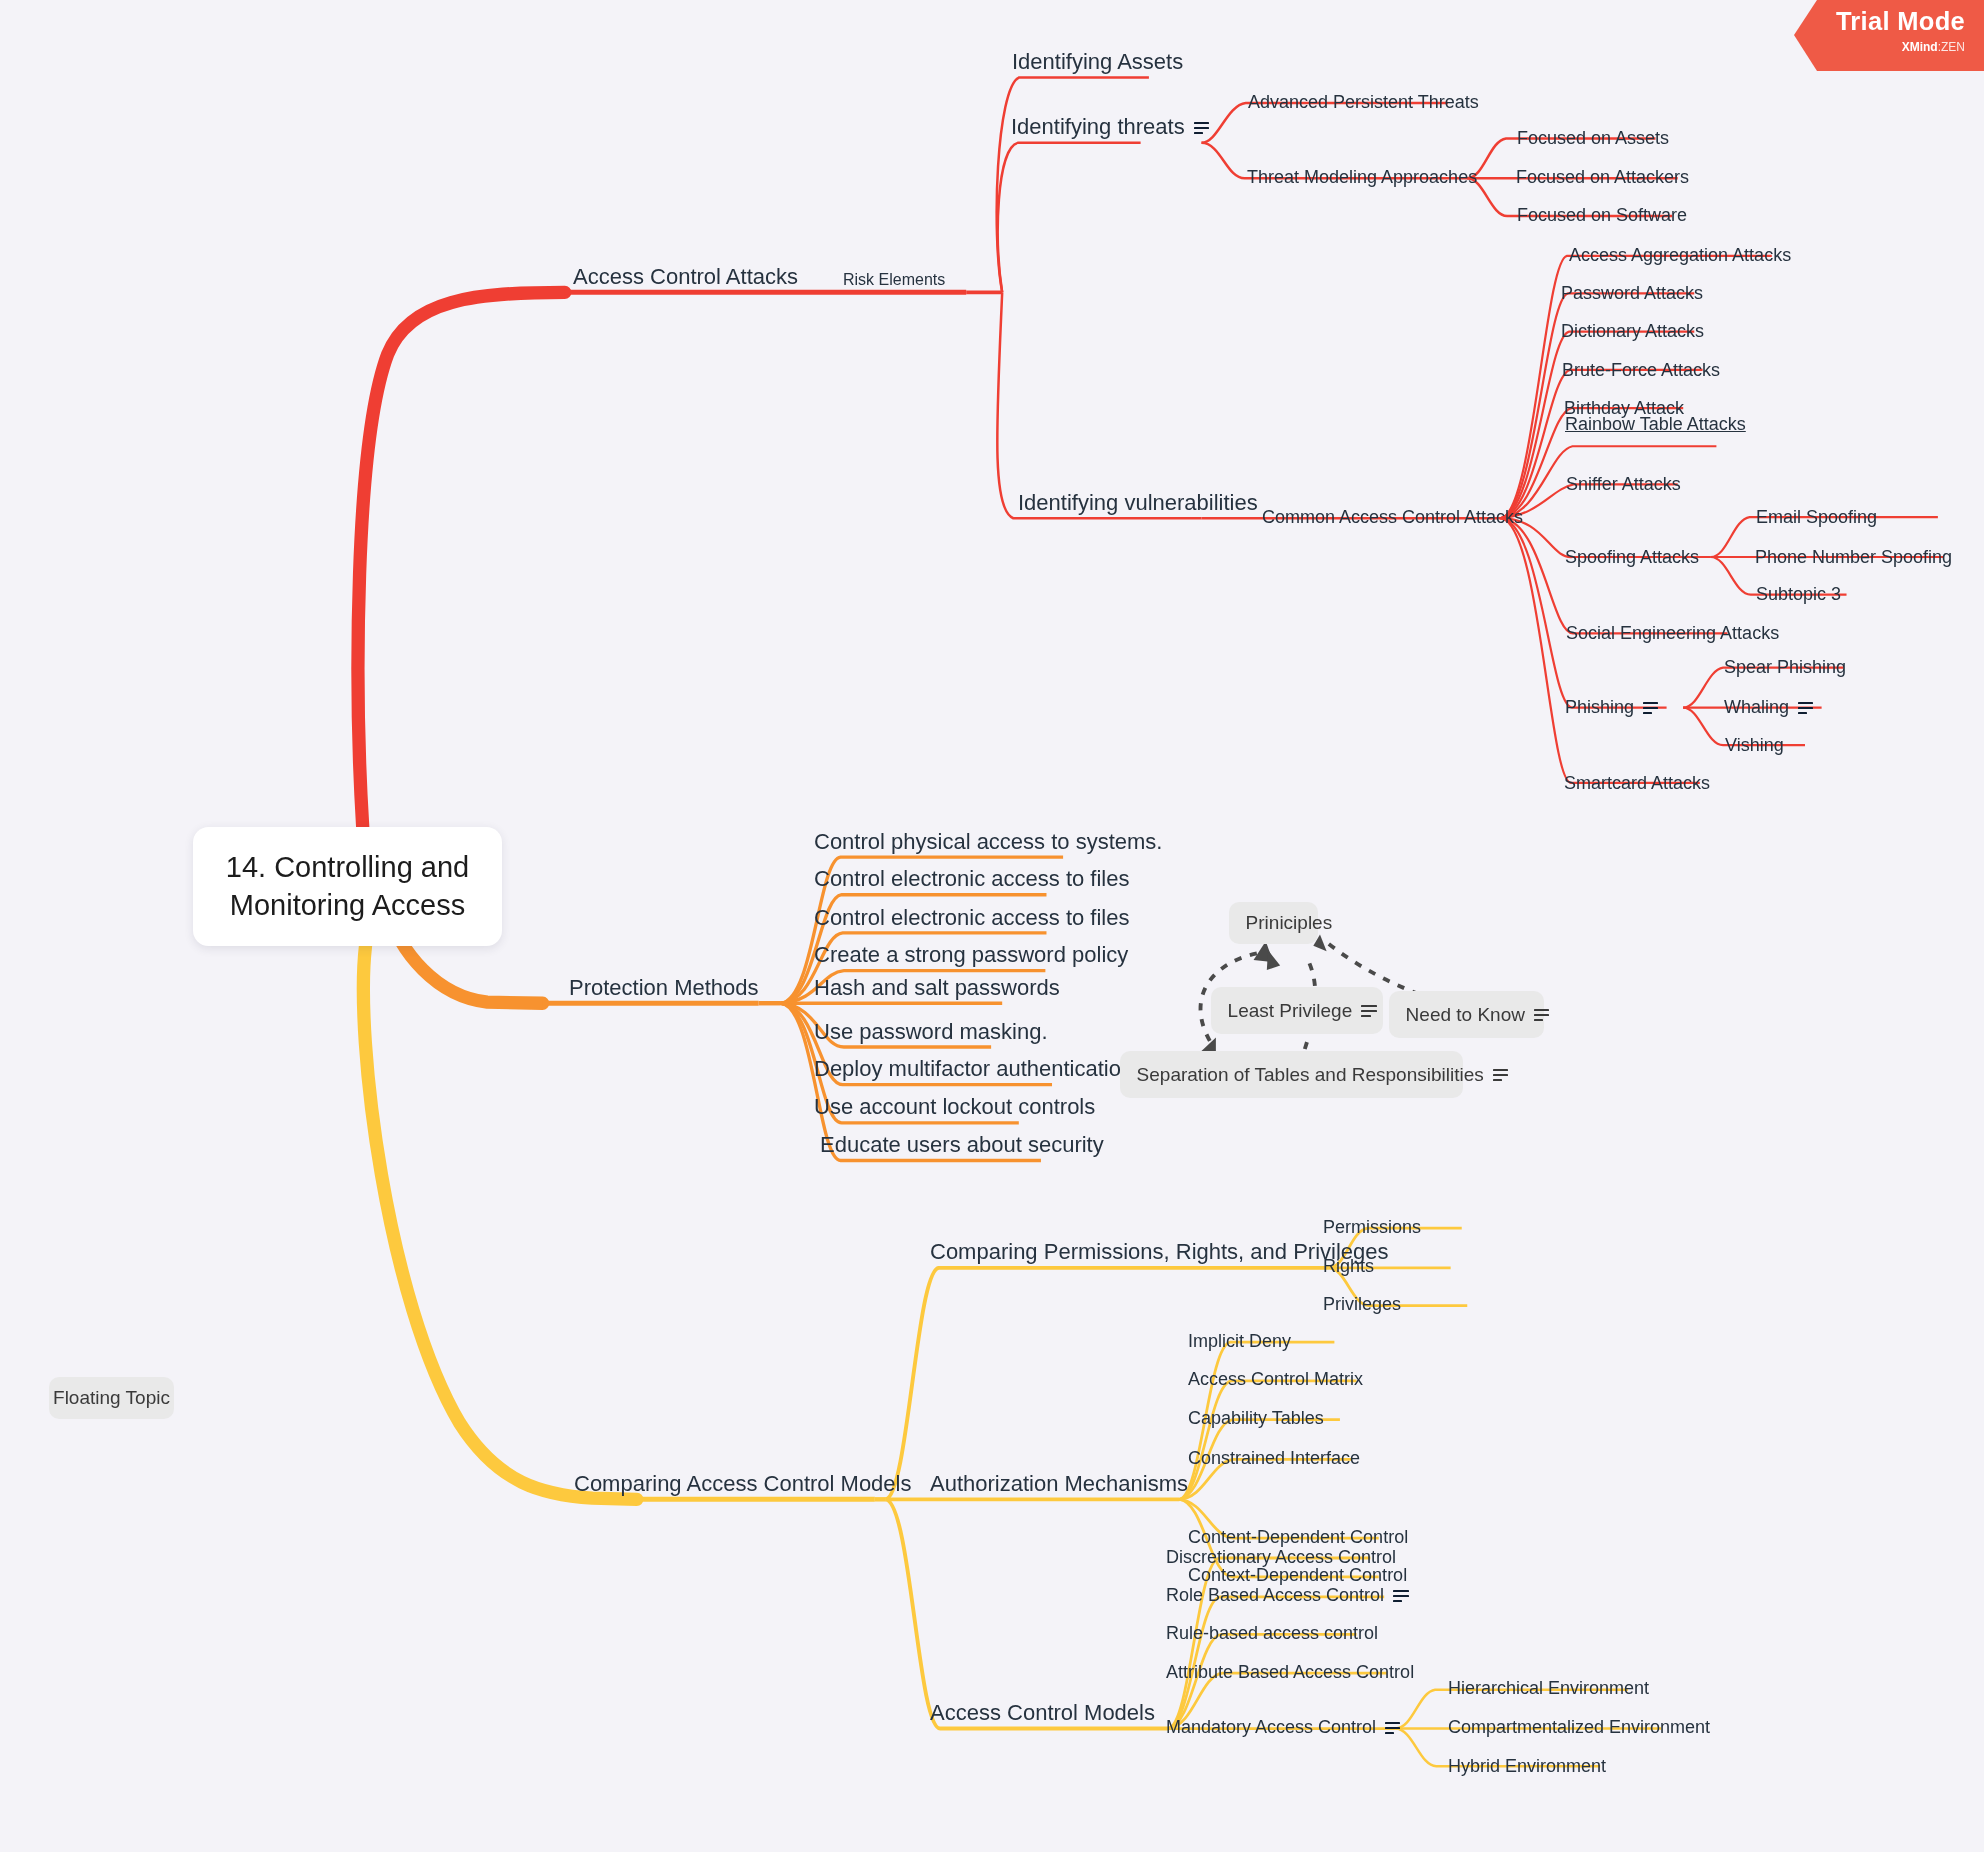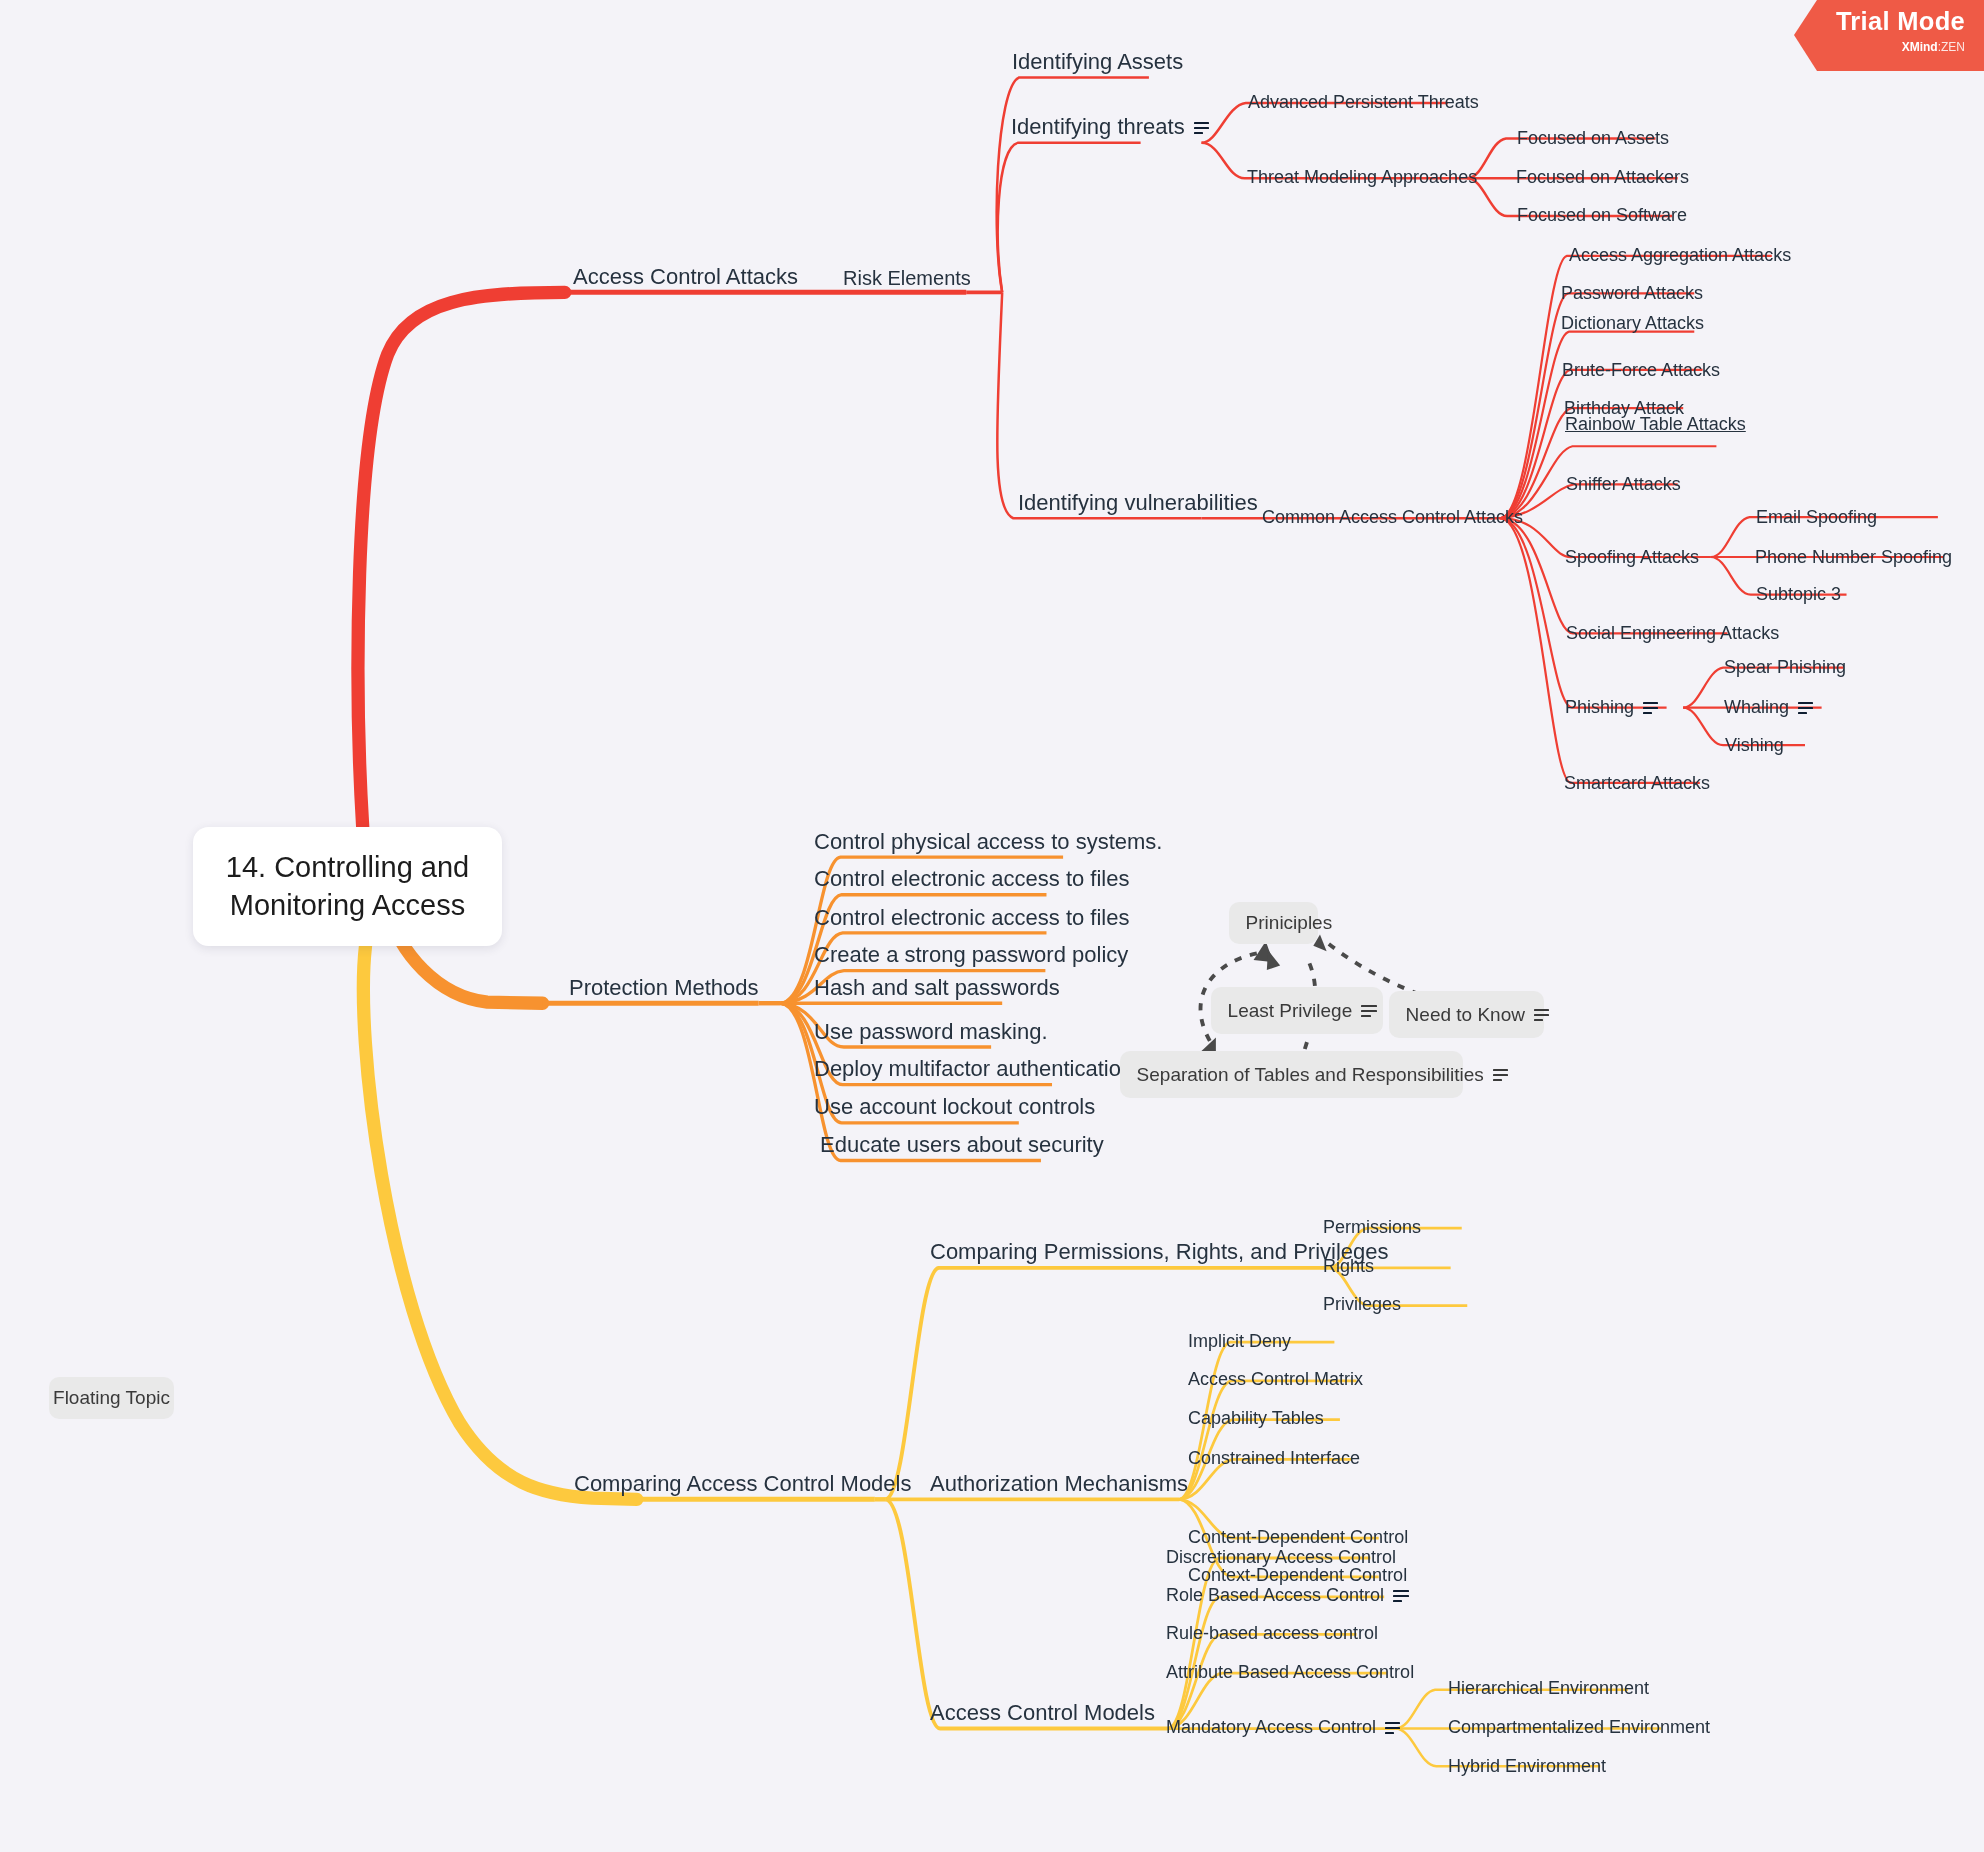--- a/index.html
+++ b/index.html
@@ -15,21 +15,21 @@
 
   
   .topic{
     position:absolute;
     color:#26323f;
     white-space:nowrap;
     line-height:1;
     transform:translateY(-100%);
   }
   .t-l1{font-size:22px;}
-  .t-l2{font-size:20px;text-align:center;}
+  .t-l2{font-size:16px;text-align:center;}
   .t-l3{font-size:22px;}
   .t-l4{font-size:18px;margin-top:12px;}
 
   
   #central{
     position:absolute;
     left:193px;top:827px;
     width:309px;height:119px;
     background:#ffffff;
     border-radius:15.5px;
@@ -207,21 +207,21 @@
   <div class="topic t-l4" style="left:1247px;top:174px;"><span>Threat Modeling Approaches</span></div>
   <div class="topic t-l4" style="left:1517px;top:135px;"><span>Focused on Assets</span></div>
   <div class="topic t-l4" style="left:1516px;top:174px;"><span>Focused on Attackers</span></div>
   <div class="topic t-l4" style="left:1517px;top:212px;"><span>Focused on Software</span></div>
 
   <div class="topic t-l3" style="left:1018px;top:514px;"><span>Identifying vulnerabilities</span></div>
   <div class="topic t-l4" style="left:1262px;top:514px;"><span>Common Access Control Attacks</span></div>
 
   <div class="topic t-l4" style="left:1569px;top:252px;"><span>Access Aggregation Attacks</span></div>
   <div class="topic t-l4" style="left:1561px;top:290px;"><span>Password Attacks</span></div>
-  <div class="topic t-l4" style="left:1561px;top:320px;"><span>Dictionary Attacks</span></div>
+  <div class="topic t-l4" style="left:1561px;top:328px;"><span>Dictionary Attacks</span></div>
   <div class="topic t-l4" style="left:1562px;top:367px;"><span>Brute-Force Attacks</span></div>
   <div class="topic t-l4" style="left:1564px;top:405px;"><span>Birthday Attack</span></div>
   <div class="topic t-l4" style="left:1565px;top:421px;text-decoration:underline;"><span>Rainbow Table Attacks</span></div>
   <div class="topic t-l4" style="left:1566px;top:481px;"><span>Sniffer Attacks</span></div>
   <div class="topic t-l4" style="left:1565px;top:554px;"><span>Spoofing Attacks</span></div>
   <div class="topic t-l4" style="left:1566px;top:630px;"><span>Social Engineering Attacks</span></div>
   <div class="topic t-l4" style="left:1565px;top:704px;"><span>Phishing</span><span class="notes"><i></i><i></i><i></i></span></div>
   <div class="topic t-l4" style="left:1564px;top:780px;"><span>Smartcard Attacks</span></div>
 
   <div class="topic t-l4" style="left:1756px;top:514px;"><span>Email Spoofing</span></div>

